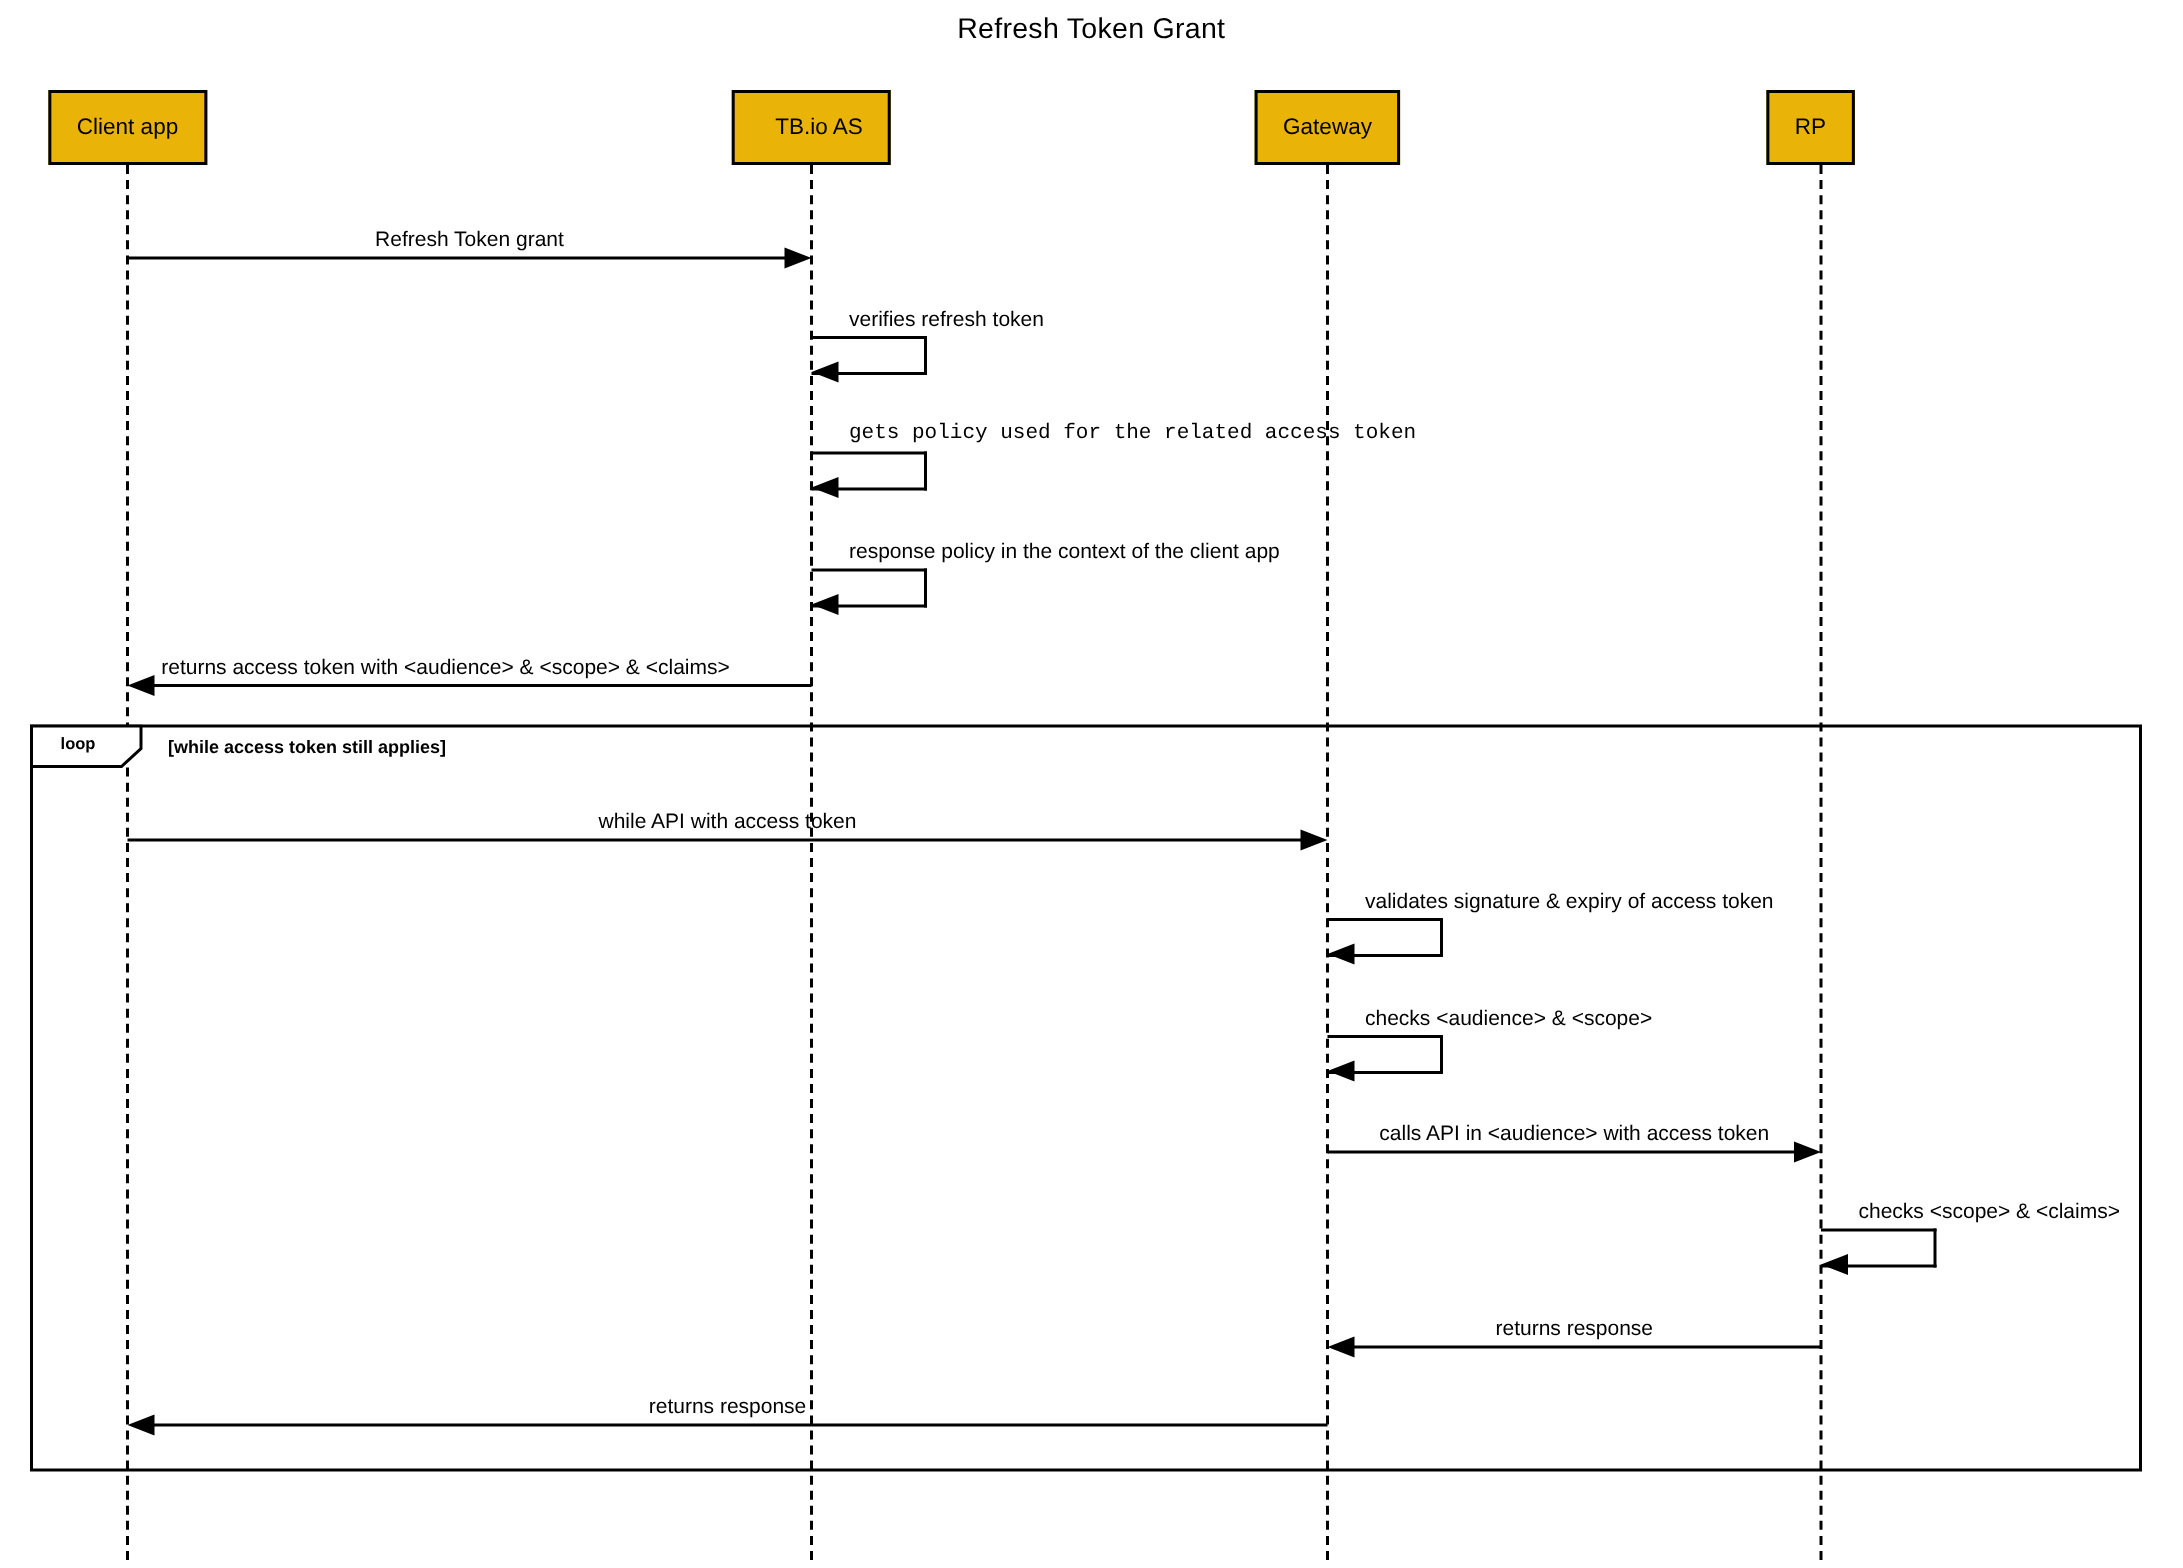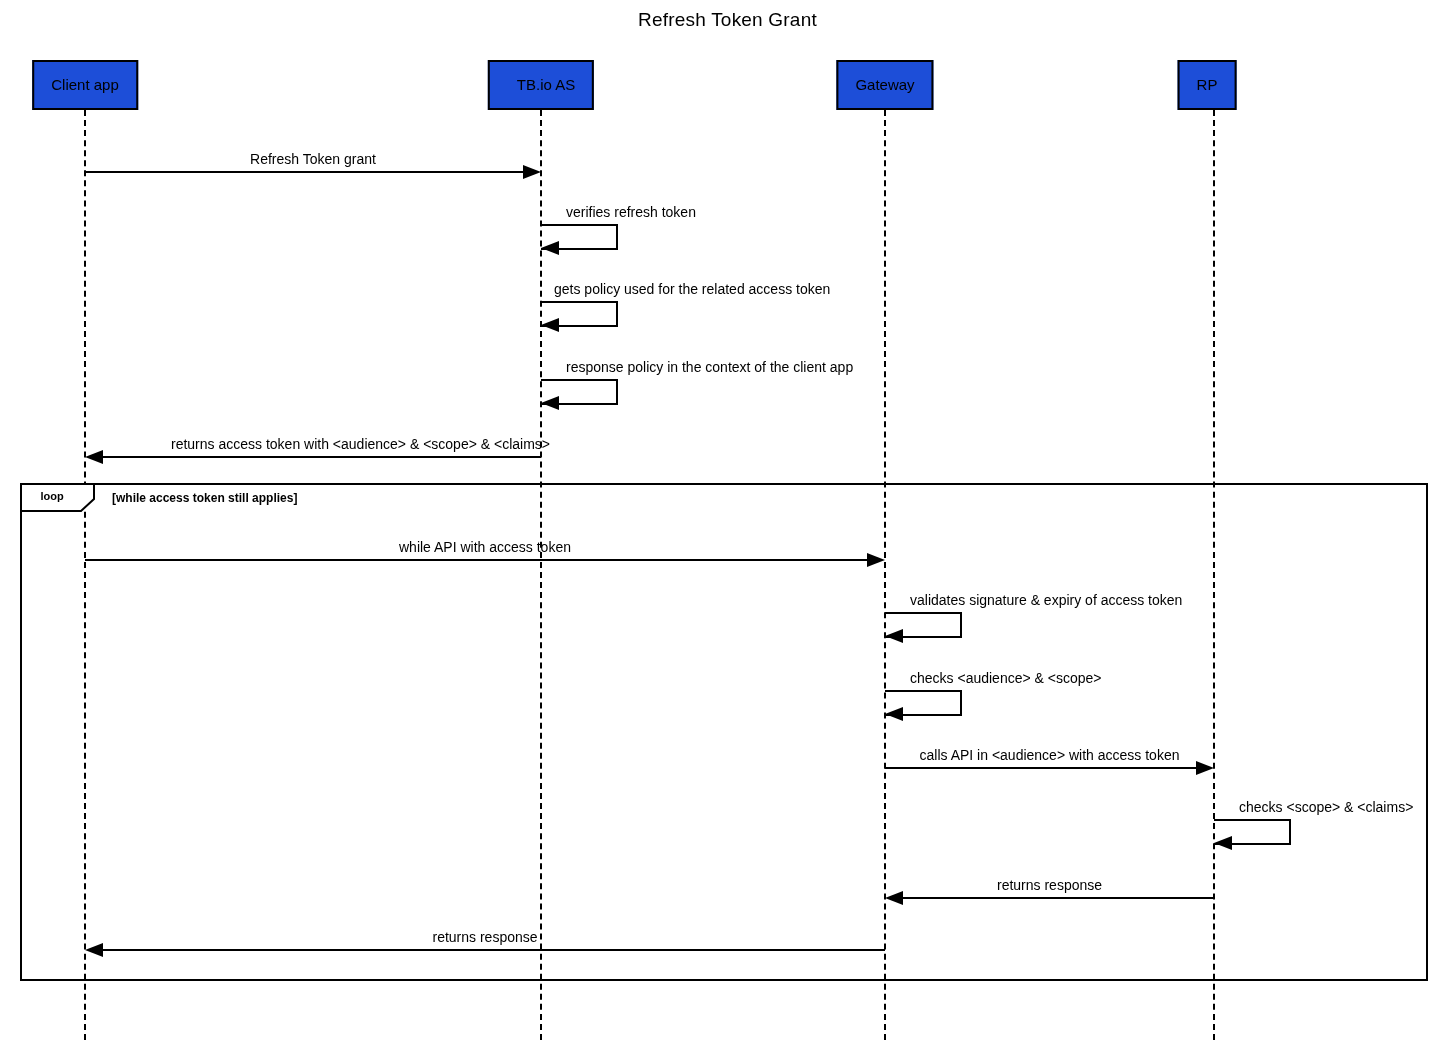--- a/index.html
+++ b/index.html
@@ -20,21 +20,21 @@
     font-size: 19px;
     font-weight: 500;
     letter-spacing: 0.2px;
   }
   .participant {
     position: absolute;
     top: 60px;
     height: 50px;
     transform: translateX(-50%);
     border: 2px solid #000;
-    background: #1d4ed8;
+    background: #eab308;
     padding: 0 17px;
     line-height: 46px;
     font-size: 15px;
     text-align: center;
     white-space: nowrap;
     z-index: 4;
   }
   .lifeline {
     position: absolute;
     top: 110px;
@@ -126,27 +126,27 @@
     <span class="loop-cond">[while access token still applies]</span>
   </div>
 
   <div id="layer-messages">
       <div class="msg-label centered" style="left: 85px; top: 151px; width: 456px;">Refresh Token grant</div>
       <div class="msg-line" style="left: 85px; top: 171px; width: 440px; margin-left: 0px;"></div>
       <div class="arrow-right" style="left: 523px; top: 165px;"></div>
       <div class="msg-label" style="left: 566px; top: 204px;">verifies refresh token</div>
       <div class="self-box" style="left: 541px; top: 224px;"></div>
       <div class="arrow-left" style="left: 541px; top: 241px;"></div>
-      <div class="msg-label" style="left: 554px; top: 281px;">gets policy used for the related access token</div>
+      <div class="msg-label" style="left: 566px; top: 281px; font-family: Liberation Mono, monospace;">gets policy used for the related access token</div>
       <div class="self-box" style="left: 541px; top: 301px;"></div>
       <div class="arrow-left" style="left: 541px; top: 318px;"></div>
       <div class="msg-label" style="left: 566px; top: 359px;">response policy in the context of the client app</div>
       <div class="self-box" style="left: 541px; top: 379px;"></div>
       <div class="arrow-left" style="left: 541px; top: 396px;"></div>
-      <div class="msg-label centered" style="left: 94px; top: 436px; width: 456px; text-align: right;">returns access token with &lt;audience&gt; &amp; &lt;scope&gt; &amp; &lt;claims&gt;</div>
+      <div class="msg-label centered" style="left: 69px; top: 436px; width: 456px;">returns access token with &lt;audience&gt; &amp; &lt;scope&gt; &amp; &lt;claims&gt;</div>
       <div class="msg-line" style="left: 85px; top: 456px; width: 440px; margin-left: 16px;"></div>
       <div class="arrow-left" style="left: 85px; top: 450px;"></div>
       <div class="msg-label centered" style="left: 85px; top: 539px; width: 800px;">while API with access token</div>
       <div class="msg-line" style="left: 85px; top: 559px; width: 784px; margin-left: 0px;"></div>
       <div class="arrow-right" style="left: 867px; top: 553px;"></div>
       <div class="msg-label" style="left: 910px; top: 592px;">validates signature &amp; expiry of access token</div>
       <div class="self-box" style="left: 885px; top: 612px;"></div>
       <div class="arrow-left" style="left: 885px; top: 629px;"></div>
       <div class="msg-label" style="left: 910px; top: 670px;">checks &lt;audience&gt; &amp; &lt;scope&gt;</div>
       <div class="self-box" style="left: 885px; top: 690px;"></div>

